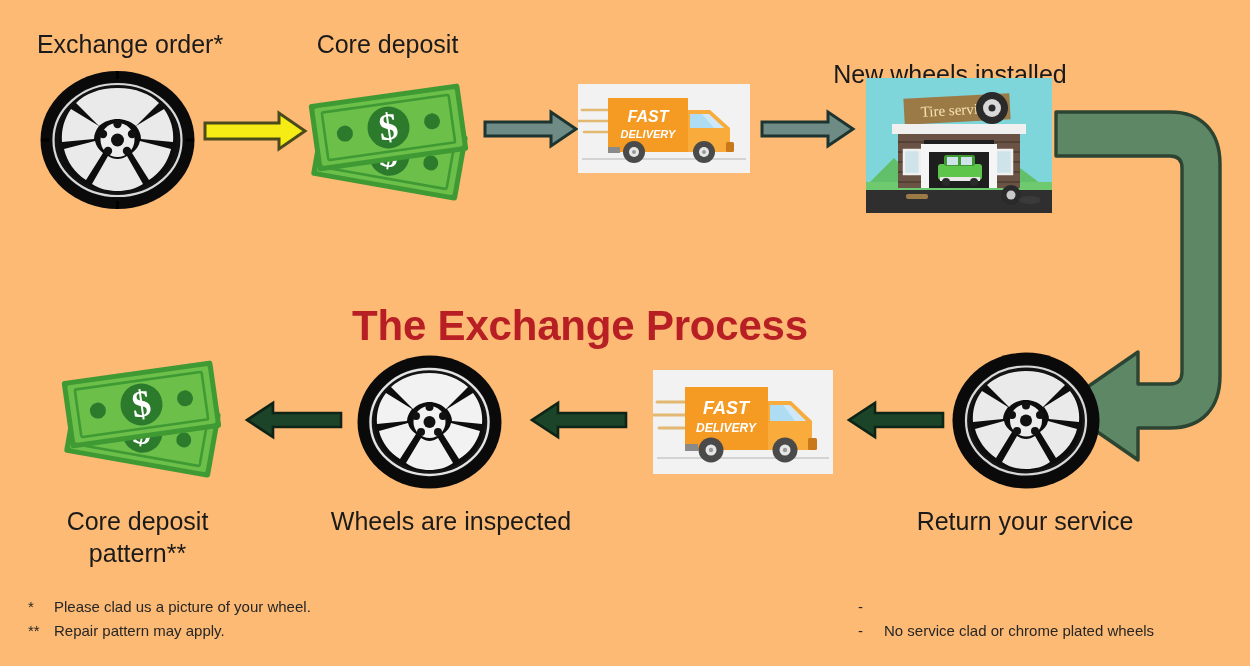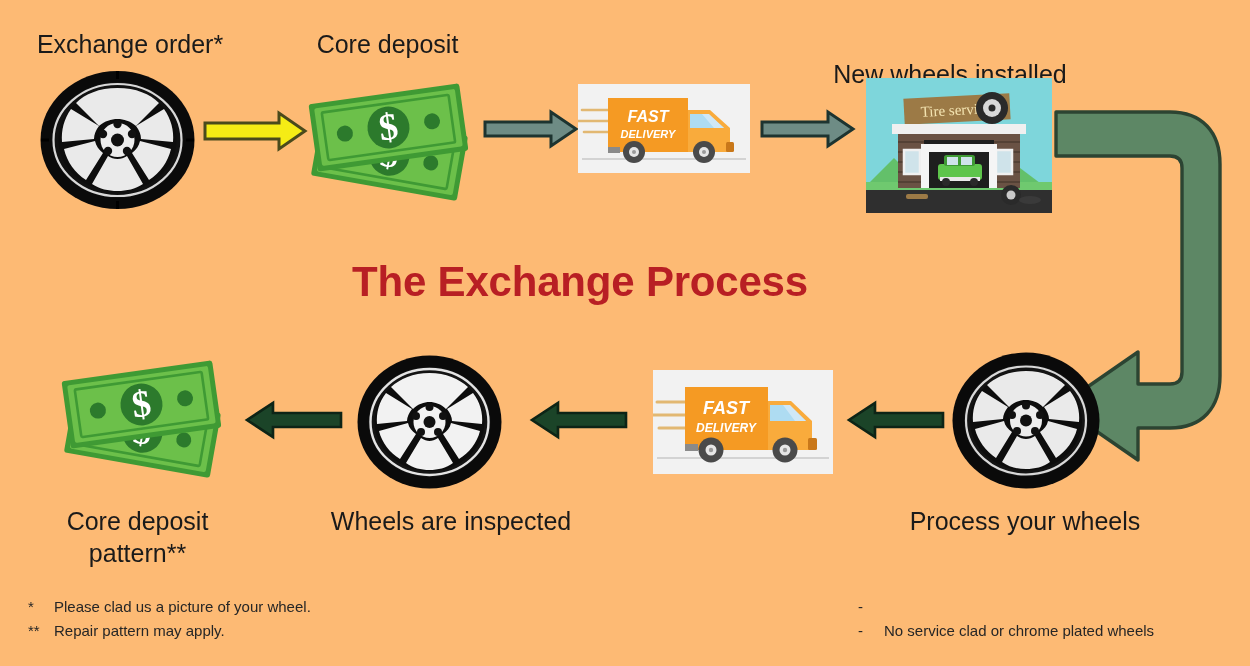--- a/index.html
+++ b/index.html
@@ -30,20 +30,21 @@
     white-space: nowrap;
   }
   .step-label.wrap { white-space: normal; }
   .title {
     font-size: 42px;
     font-weight: 700;
     color: #b81f24;
     text-align: center;
     letter-spacing: -0.2px;
     white-space: nowrap;
+    margin-top: 44px;
   }
   .footnote {
     font-size: 15px;
     color: #262626;
     line-height: 1.62;
     white-space: nowrap;
   }
   .fn-row { display: flex; }
   .fn-mark {
     display: inline-block;
@@ -285,21 +286,21 @@
       <g fill="#111111">
         <circle cx="74" cy="53.5" r="4"></circle>
         <circle cx="88" cy="63" r="4"></circle>
         <circle cx="83" cy="79" r="4"></circle>
         <circle cx="65" cy="79" r="4"></circle>
         <circle cx="60" cy="63" r="4"></circle>
       </g>
     </svg>
   </div>
 
-  <div class="abs step-label" style="left:880px; top:505px; width:290px;">Process your wheels</div>
+  <div class="abs step-label" style="left:880px; top:505px; width:290px;">Return your service</div>
 
   <div class="abs" style="left:845px; top:400px;">
     <svg class="arrow" width="100" height="40" viewBox="0 0 100 40">
       <path d="M98 13 L30 13 L30 3 L4 20 L30 37 L30 27 L98 27 Z" fill="#1b4428" stroke="#0d2416" stroke-width="2.6" stroke-linejoin="miter"></path>
     </svg>
   </div>
 
   <div class="abs truck-panel" style="left:653px; top:370px;">
     <svg width="180" height="100" viewBox="0 0 180 100">
       <rect x="0" y="0" width="180" height="100" fill="#f2f2f2"></rect>

